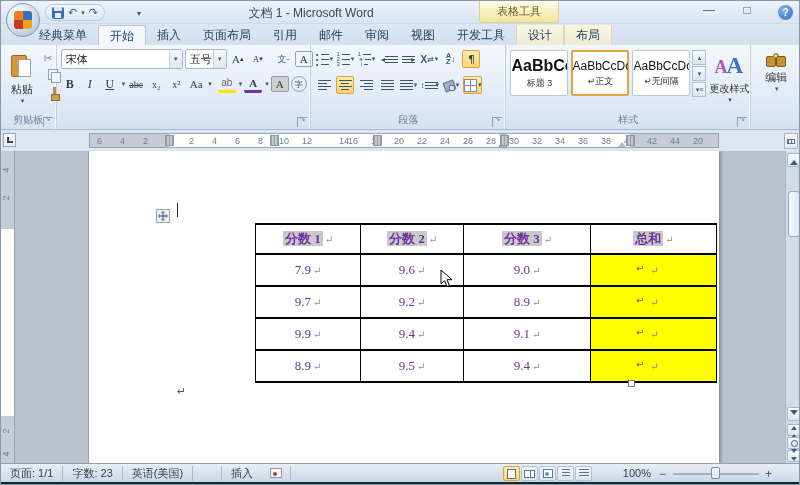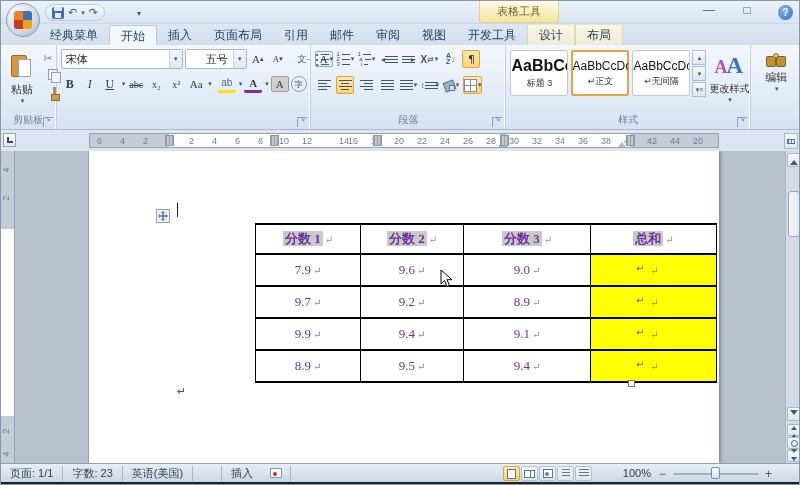--- a/index.html
+++ b/index.html
@@ -25,21 +25,21 @@
   #qat-custom { position:absolute; left:136px; top:8px; font-size:8px; color:#44566b; }
   #title-text { position:absolute; left:180px; top:4px; width:260px; text-align:center; font-size:12px; color:#3c4755; }
   #ctx-header { position:absolute; left:478px; top:0; width:80px; height:22px;
     background:linear-gradient(#fefbe9,#f3e49b); border:1px solid #dcd092; border-top:none; border-radius:0 0 3px 3px;
     text-align:center; font-size:11px; line-height:21px; color:#6b5f2c; }
   #win-controls { position:absolute; right:8px; top:2px; display:flex; gap:22px; }
   .win-ctrl { font-size:12px; color:#57606c; width:16px; text-align:center; cursor:default; }
 
   
   #tabrow { position:absolute; left:0; top:23px; width:800px; height:21px;
-    background:linear-gradient(#dde7f3,#d3dfee); display:flex; align-items:flex-end; padding-left:38px; }
+    background:linear-gradient(#dde7f3,#d3dfee); display:flex; align-items:flex-end; padding-left:27px; }
   .tab { height:20px; line-height:20px; padding:0 11px; font-size:12px; color:#1e3c5c; cursor:default; white-space:nowrap; }
   .tab.active { background:#f4f8fc; border:1px solid #b9c8dc; border-bottom:none; border-radius:3px 3px 0 0; color:#15428b; }
   .tab.contextual { background:linear-gradient(#faf6dd,#f1ead9); border-left:1px solid #ded8b0; border-right:1px solid #ded8b0; }
   #help-btn { position:absolute; right:6px; top:4px; width:15px; height:15px; border-radius:50%;
     background:radial-gradient(circle at 35% 30%,#7fb2e8,#2f6fc2); color:#fff; font-size:10px; font-weight:bold;
     text-align:center; line-height:15px; }
 
   
   #ribbon { position:absolute; left:0; top:44px; width:800px; height:85px;
     background:linear-gradient(#f3f7fc,#e3ecf7 55%,#d7e2f1); border-bottom:1px solid #a9b8cf; display:flex; }
@@ -210,20 +210,21 @@
           <i></i>
         </div>
     </div>
     <div id="qat">
       <div id="save-icon"></div>
       <span class="qat-btn">↶</span>
       <span class="tiny-dd">▾</span>
       <span class="qat-btn">↷</span>
     </div>
     <span id="qat-custom">▾</span>
+    <div id="title-text">文档 1 - Microsoft Word</div>
     <div id="ctx-header">表格工具</div>
     <div id="win-controls">
       <span class="win-ctrl">—</span>
       <span class="win-ctrl">□</span>
       <span class="win-ctrl">×</span>
     </div>
   </div>
 
   <div id="tabrow">
       <div class="tab">经典菜单</div>
@@ -259,21 +260,21 @@
       <div class="rgroup-label">剪贴板</div>
       <div class="launcher"></div>
     </div>
 
     <div class="rgroup" id="grp-font">
       <div class="rrow" style="top:4px;">
         <div class="combo" style="width:122px;">
           <span class="cval">宋体</span>
           <span class="cdd">▾</span>
         </div>
-        <div class="combo" style="width:62px;padding-left:16px;">
+        <div class="combo" style="width:42px;">
           <span class="cval">五号</span>
           <span class="cdd">▾</span>
         </div>
         <span class="sm-btn glyph-btn">
             <span>A</span>
             <sup style="font-size:7px;">▴</sup>
           </span>
         <span class="sm-btn glyph-btn" style="font-size:9px;">
             <span>A</span>
             <sup style="font-size:7px;">▾</sup>

